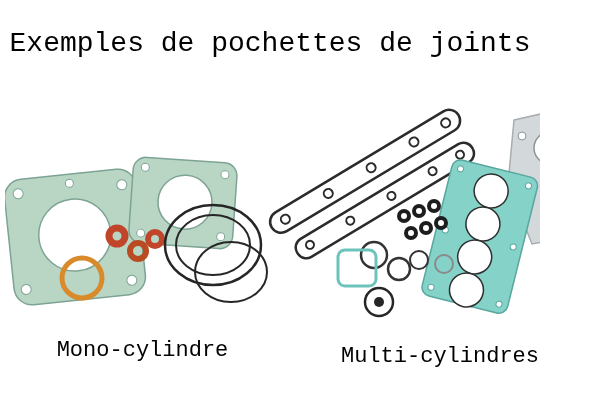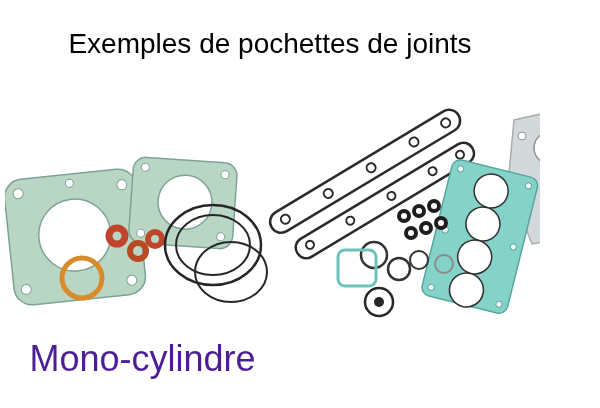--- a/index.html
+++ b/index.html
@@ -1,43 +1,43 @@
 <!DOCTYPE html>
 <html><head>
 <meta charset="utf-8">
 <style>
   html,body{margin:0;padding:0;background:#ffffff;}
   .page{
     position:relative;
     width:540px;height:408px;
     background:#ffffff;
-    font-family:Liberation Sans, sans-serif;
+    font-family:Liberation Mono, monospace;
     color:#000;
     overflow:hidden;
   }
   .title{
     position:absolute;
     top:8px;left:0;width:100%;
     text-align:center;
     font-size:28px;
     font-weight:400;
     line-height:1.18;
     color:#000;
   }
   .title .line{display:block;}
   .figure{position:absolute;left:0;top:0;width:600px;height:408px;}
   .photo{position:absolute;}
   .photo-mono{left:5px;top:112px;width:265px;height:225px;}
   .photo-multi{left:258px;top:92px;width:340px;height:245px;}
   .caption{
     position:absolute;
-    font-size:36px;
+    font-size:22px;
     font-weight:400;
     text-align:center;
-    color:#4c1d95;
+    color:#000000;
     white-space:nowrap;
   }
   .caption-mono{left:10px;top:338px;width:265px;}
   .caption-multi{left:300px;top:344px;width:280px;}
 </style>
 </head>
 <body>
 
 <div class="page">
 
@@ -168,14 +168,15 @@
       <g>
         <circle cx="121" cy="210" r="14" fill="#ffffff" stroke="#262626" stroke-width="2.5"></circle>
         <circle cx="121" cy="210" r="5" fill="#262626"></circle>
       </g>
     </svg>
 
   </div>
 
   <div class="caption caption-mono">Mono-cylindre</div>
 
+  <div class="caption caption-multi">Multi-cylindres</div>
 
 </div>
 
 </body></html>

